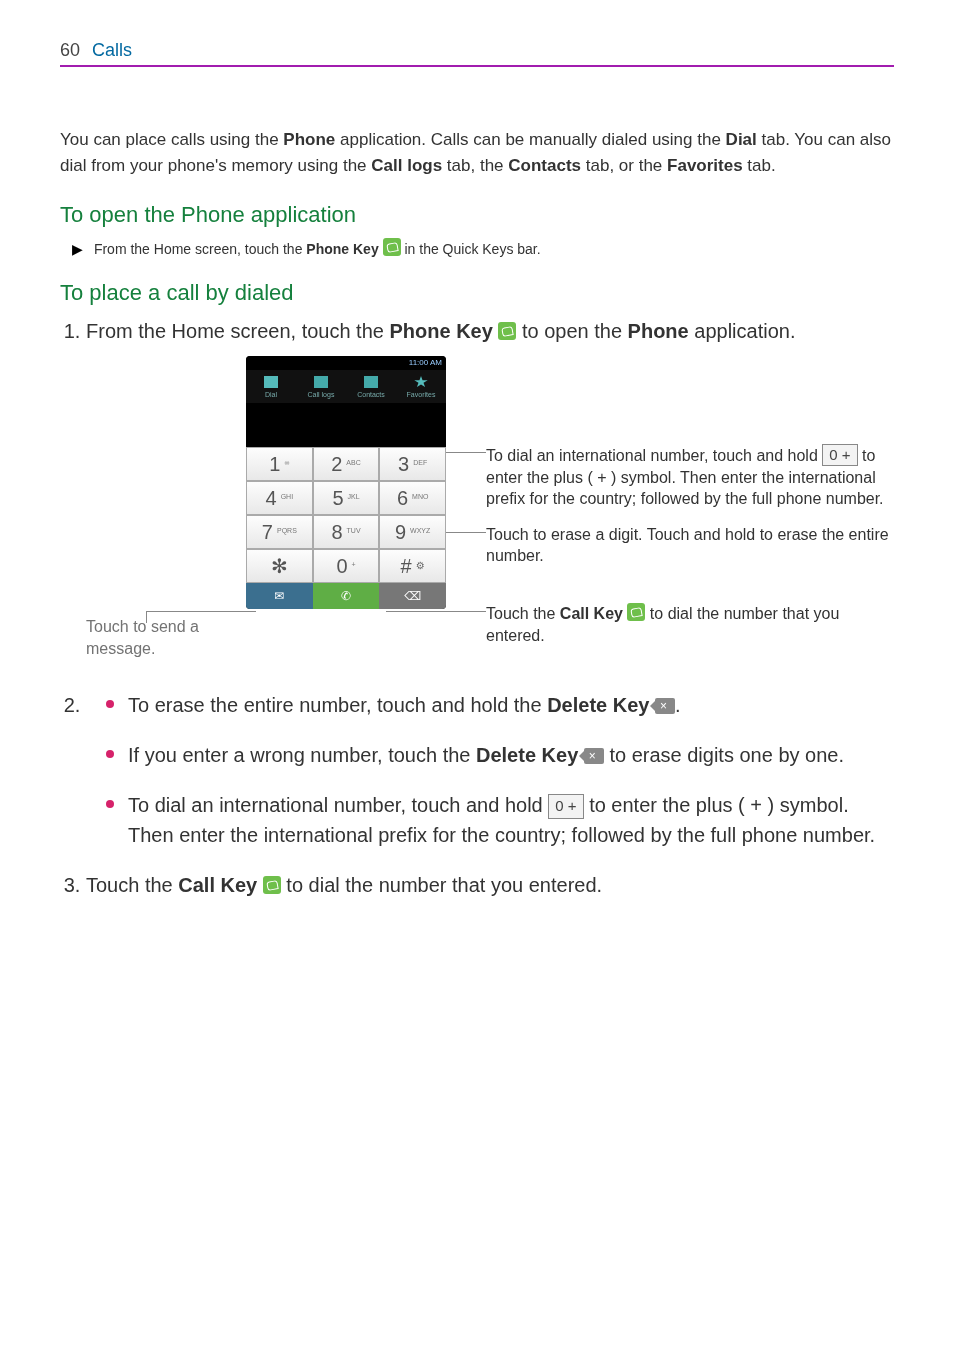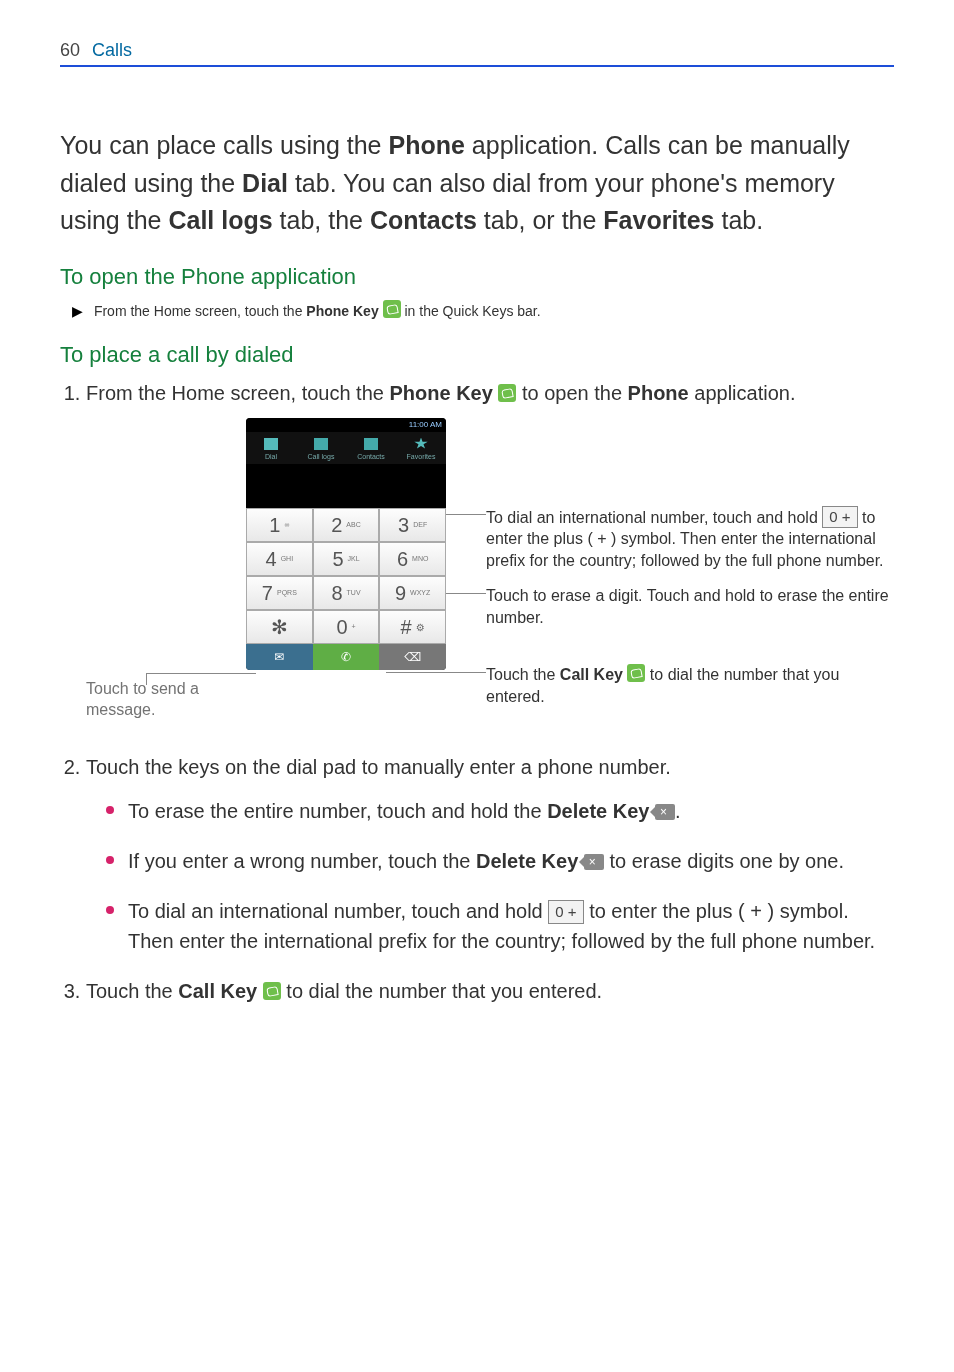--- a/index.html
+++ b/index.html
@@ -9,42 +9,42 @@
     color: #333;
     background: #fff;
     width: 954px;
   }
   .page {
     padding: 40px 60px 60px 60px;
   }
   .header-row {
     display: flex;
     align-items: baseline;
-    border-bottom: 2px solid #1d4ed8;
+    border-bottom: 2px solid #a21caf;
     padding-bottom: 4px;
     margin-bottom: 60px;
   }
   .page-number {
     font-size: 18px;
     color: #444;
     margin-right: 12px;
     font-weight: normal;
   }
   .section-name {
     font-size: 18px;
     color: #0369a1;
   }
   h1.title {
     color: #d6226a;
     font-size: 32px;
     font-weight: bold;
     margin: 0 0 18px 0;
   }
   .para {
-    font-size: 25px;
+    font-size: 17px;
     line-height: 1.5;
     margin: 0 0 24px 0;
     color: #333;
   }
   .para b { font-weight: bold; }
   h2.sub {
     color: #15803d;
     font-size: 22px;
     font-weight: normal;
     margin: 18px 0 10px 0;
@@ -357,21 +357,20 @@
           </div>
           <div class="callout" style="margin-top:36px;">
             <span>Touch the </span><b>Call Key</b> <span class="inline-icon"></span><span> to dial the number that you entered.</span>
             <div class="line" style="left:-100px; top:8px; width:100px; height:1px;"></div>
           </div>
         </div>
       </div>
     </li>
 
     <li>
-      <span>Touch the keys on the dial pad to manually enter a phone number.</span>
       <ul class="bullets">
         <li>
           <span>To erase the entire number, touch and hold the </span><b>Delete Key</b> <span class="inline-del"></span><span>.</span>
         </li>
         <li>
           <span>If you enter a wrong number, touch the </span><b>Delete Key</b> <span class="inline-del"></span><span> to erase digits one by one.</span>
         </li>
         <li>
           <span>To dial an international number, touch and hold </span><span class="inline-zero">0 +</span><span> to enter the plus ( + ) symbol. Then enter the international prefix for the country; followed by the full phone number.</span>
         </li>

